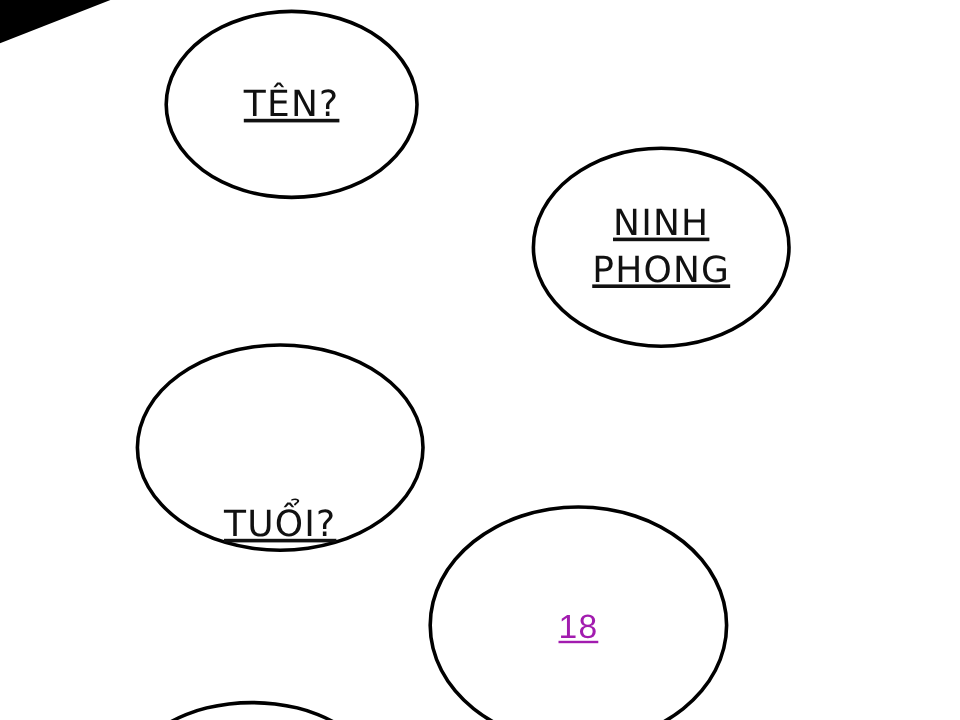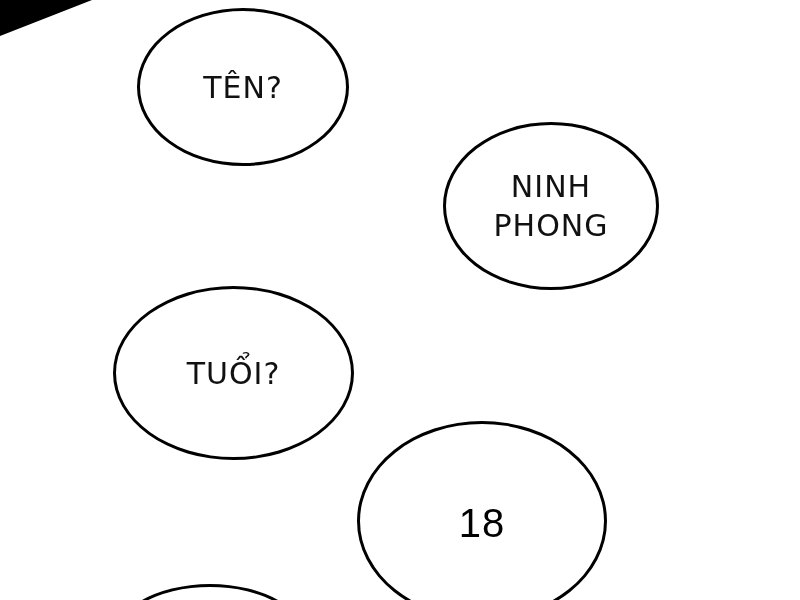--- a/index.html
+++ b/index.html
@@ -14,44 +14,44 @@
     .bubble {
       position: absolute; box-sizing: border-box;
       border: 3px solid #000000; border-radius: 50%;
       background: #ffffff;
       display: flex; align-items: center; justify-content: center;
       text-align: center;
     }
     .bubble-text {
       font-family: "DejaVu Sans", sans-serif;
       color: #111111; font-size: 30px; letter-spacing: 1px;
-      line-height: 1.3; white-space: pre-line; font-weight: normal;
+      line-height: 1.3; white-space: pre-line; font-weight: normal; text-decoration: underline;
     }
     .num-text {
       font-family: "Liberation Sans", sans-serif;
-      font-size: 40px; color: #000000;
+      font-size: 28px; color: #a21caf;
     }
   </style>
 </head>
 <body>
 
 <svg class="corner-shape" viewBox="0 0 100 40">
   <polygon points="0,0 92,0 0,36" fill="#000000"></polygon>
 </svg>
 
 <div class="bubble" style="left:137px; top:8px; width:212px; height:158px;">
   <span class="bubble-text">TÊN?</span>
 </div>
 
 <div class="bubble" style="left:443px; top:122px; width:216px; height:168px;">
   <span class="bubble-text">NINH
 PHONG</span>
 </div>
 
-<div class="bubble" style="left:113px; top:286px; width:241px; height:174px;">
+<div class="bubble" style="left:113px; top:286px; width:241px; height:174px;align-items:flex-end;">
   <span class="bubble-text">TUỔI?</span>
 </div>
 
 <div class="bubble" style="left:357px; top:421px; width:250px; height:200px;">
   <span class="bubble-text num-text" style="position:relative; top:2px;">18</span>
 </div>
 
 <div class="bubble" style="left:110px; top:584px; width:200px; height:120px;">
 </div>
 

